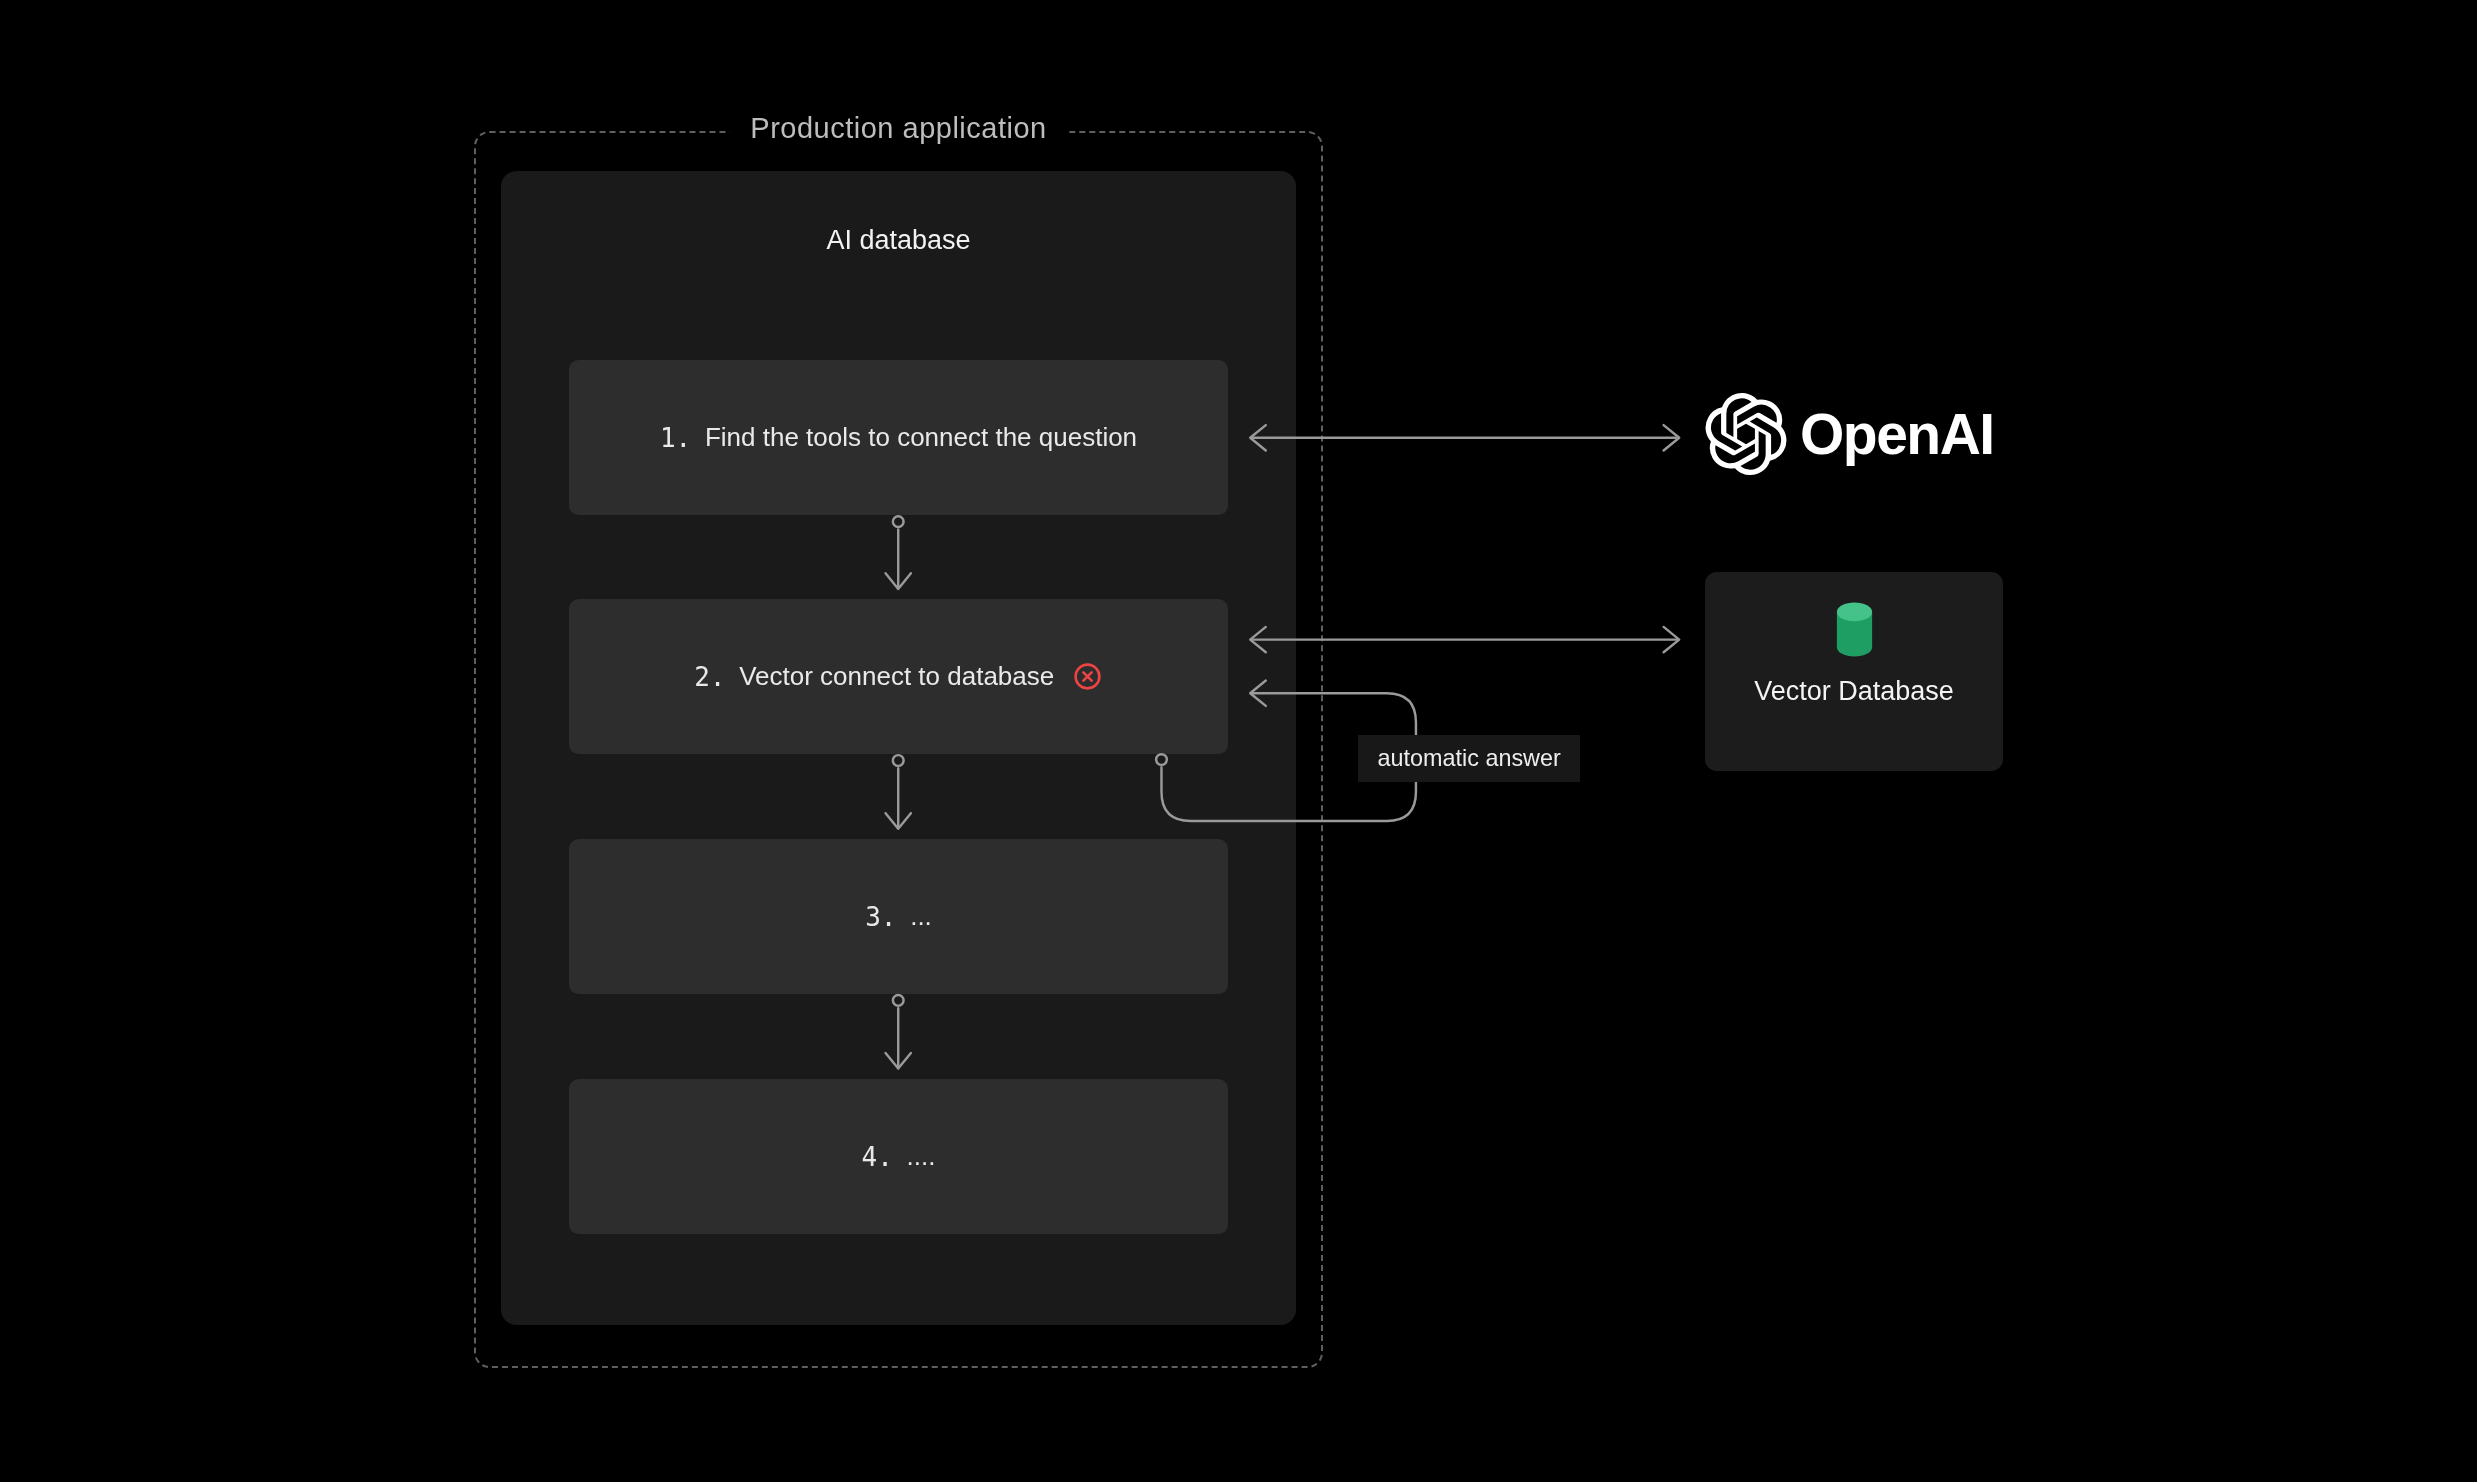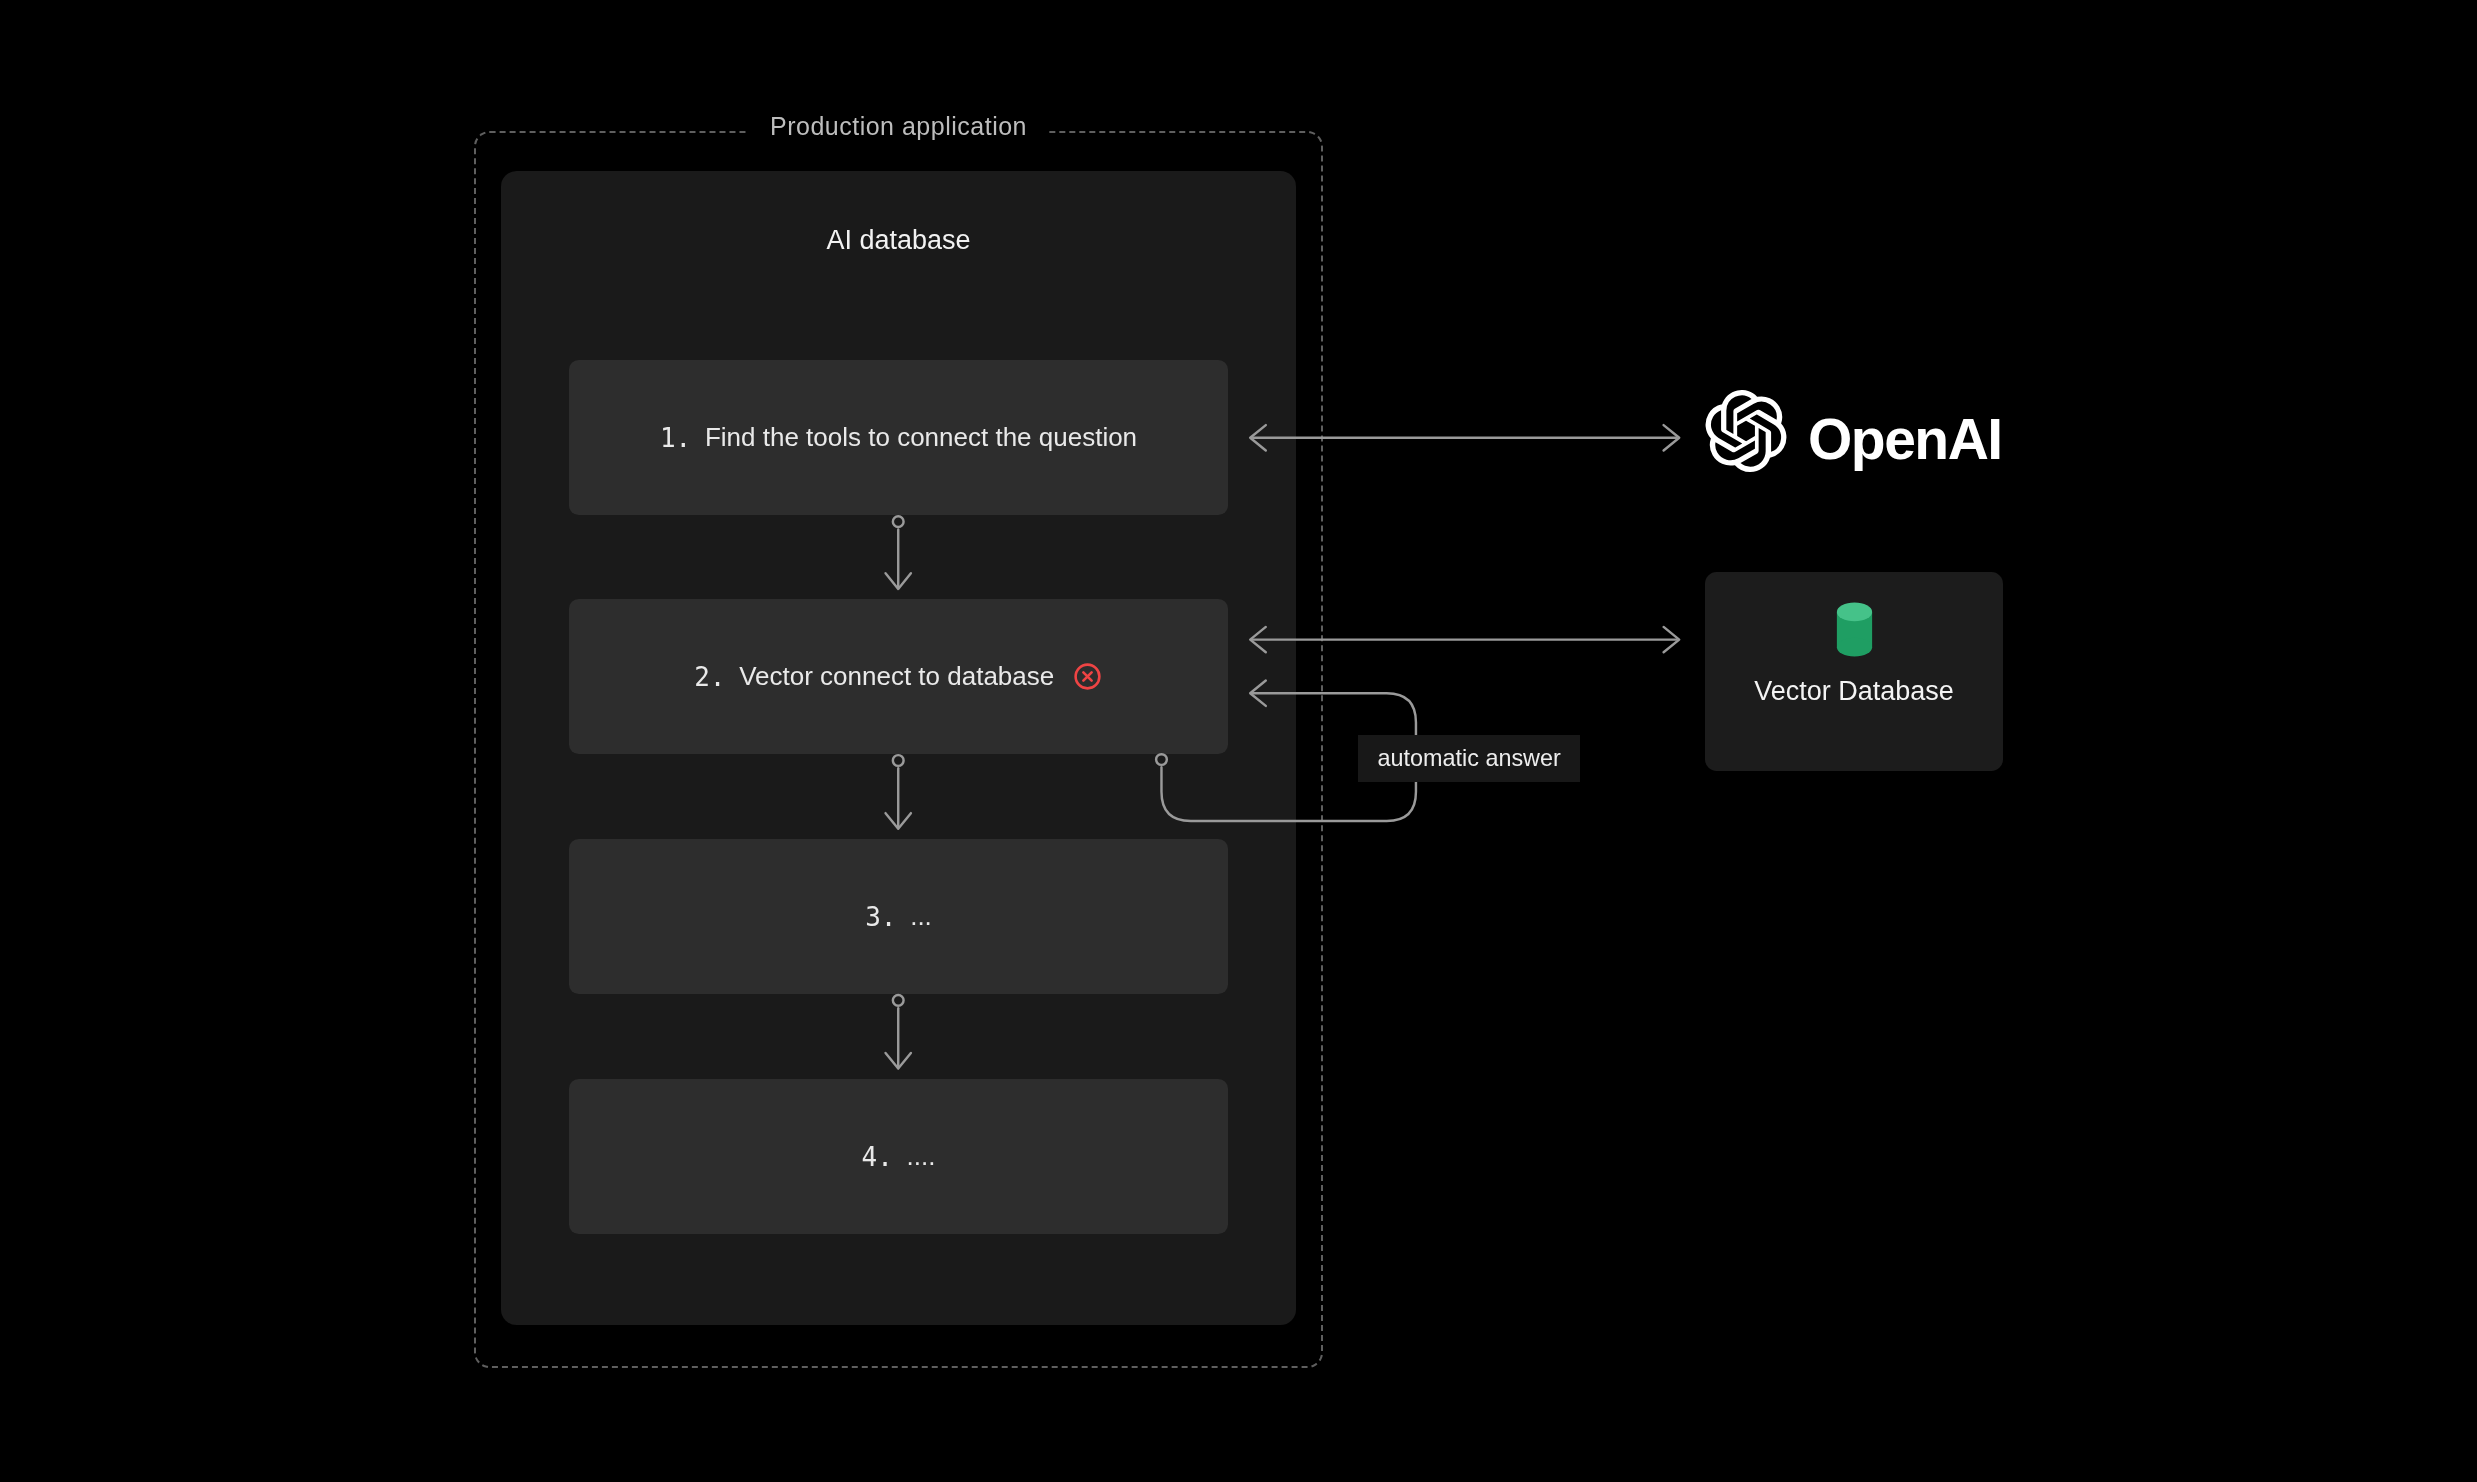--- a/index.html
+++ b/index.html
@@ -28,21 +28,21 @@
     box-sizing: border-box;
   }
   .production-label {
     position: absolute;
     top: -21.5px;
     left: 50%;
     transform: translateX(-50%);
     background: #000000;
     padding: 0 21.5px;
     color: #bdbdbd;
-    font-size: 25px;
+    font-size: 29px;
     letter-spacing: 0.5px;
     white-space: nowrap;
   }
 
   
   .workflow-panel {
     position: absolute;
     left: 501px;
     top: 171px;
     width: 795px;
@@ -113,25 +113,25 @@
     font-size: 23.4px;
     padding: 9.8px 19.5px;
     z-index: 6;
     white-space: nowrap;
   }
 
   
   .openai-block {
     position: absolute;
     left: 1705px;
-    top: 380px;
+    top: 388px;
     height: 92px;
     display: flex;
-    align-items: flex-end;
-    gap: 21px;
+    align-items: center;
+    gap: 13px;
     z-index: 2;
   }
   .openai-mark {
     width: 82px;
     height: 82px;
   }
   .openai-wordmark {
     color: #ffffff;
     font-size: 57px;
     font-weight: 700;

